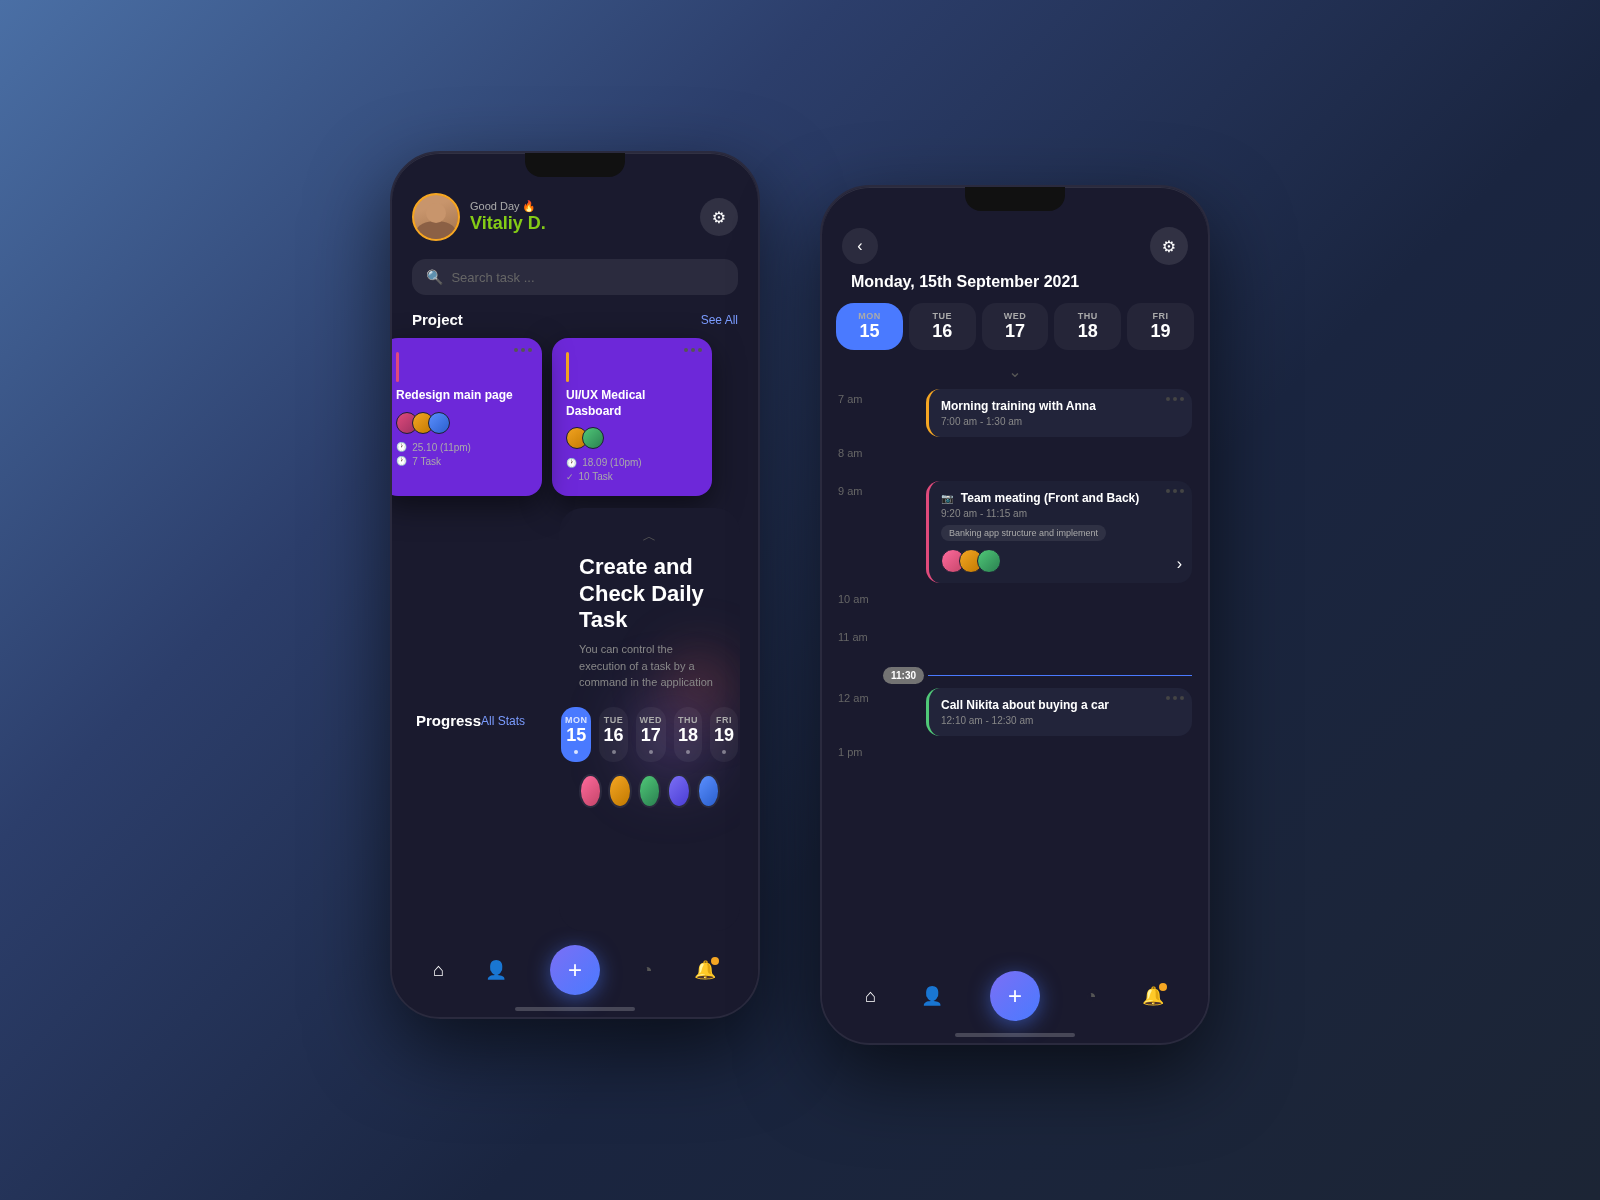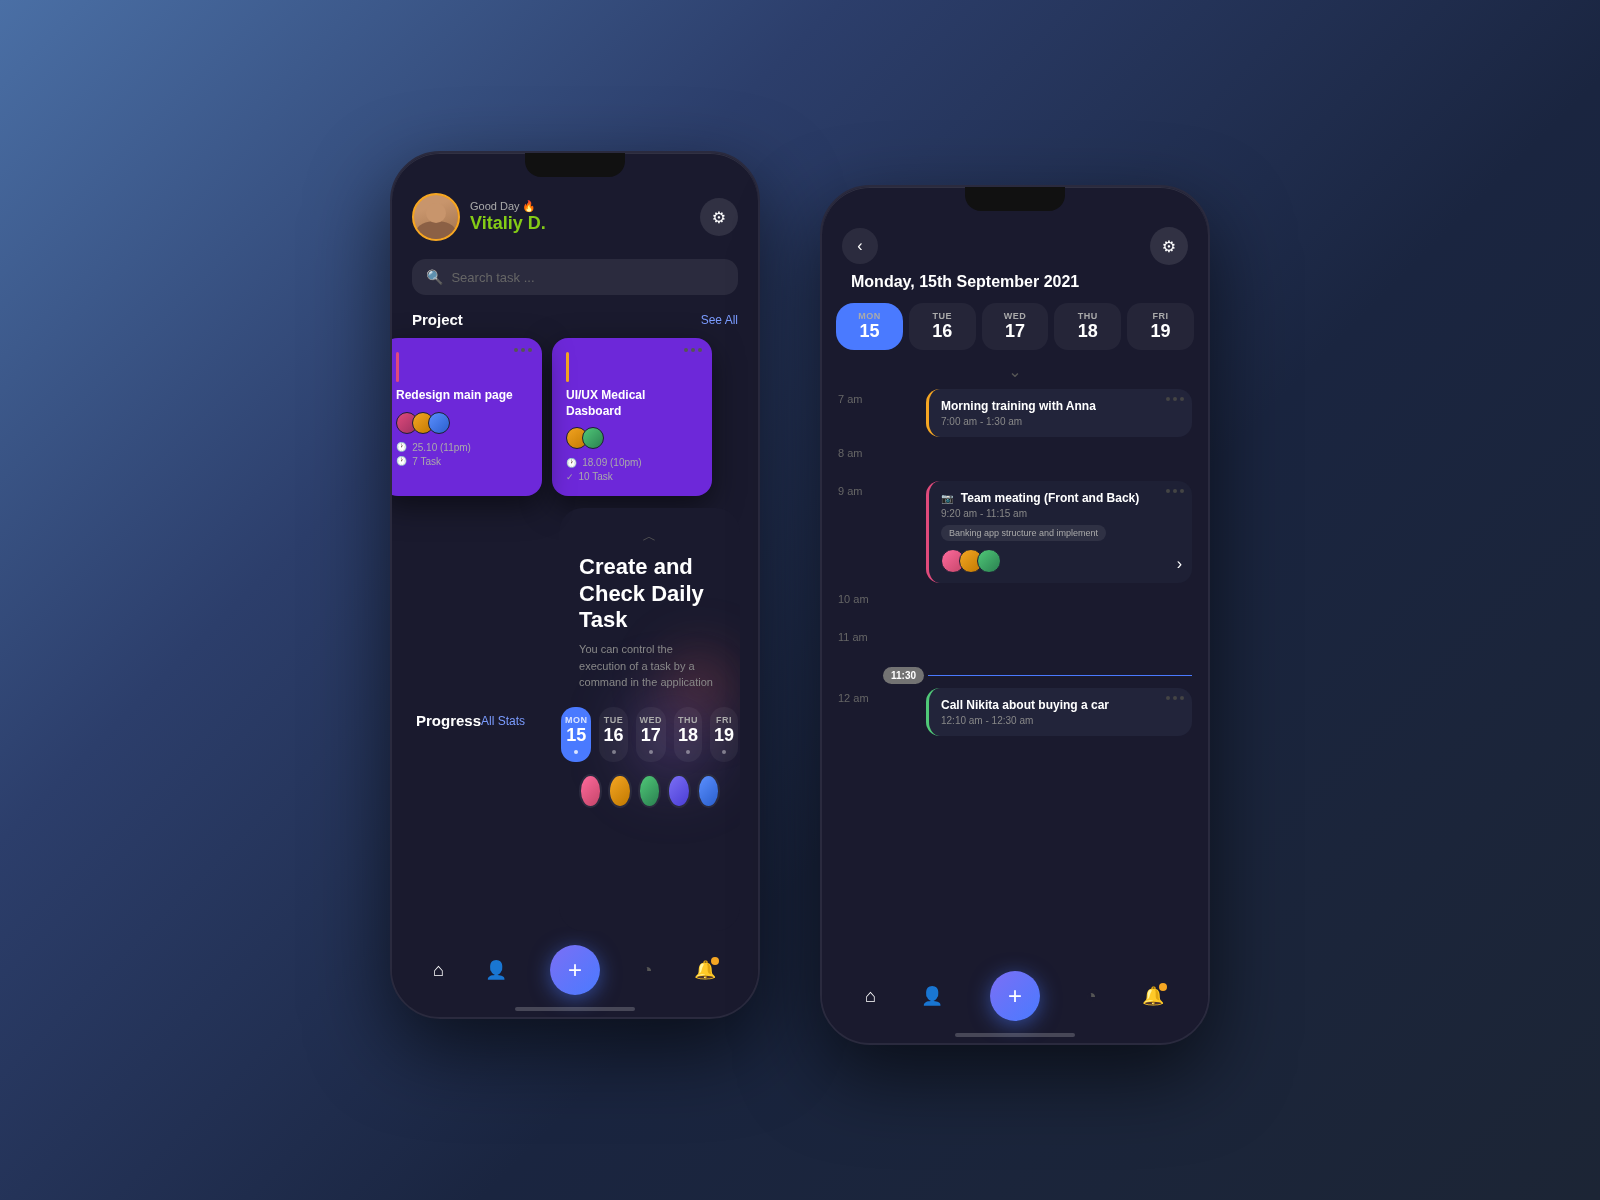--- a/index.html
+++ b/index.html
@@ -745,20 +745,24 @@
               <span></span>
                 <span></span>
                 <span></span>
             </div>
             <div class="event-title">Call Nikita about buying a car</div>
             <div class="event-time">12:10 am - 12:30 am</div>
           </div>
         </div>
       </div>
 
+      <div class="time-row">
+        <div class="time-label">1 pm</div>
+        <div class="time-content"></div>
+      </div>
 
     </div>
 
     <div class="bottom-nav">
       <span class="nav-icon active">⌂</span>
       <span class="nav-icon">👤</span>
       <div class="nav-add">+</div>
       <span class="nav-icon">◔</span>
       <span class="nav-icon nav-notif">
         🔔

